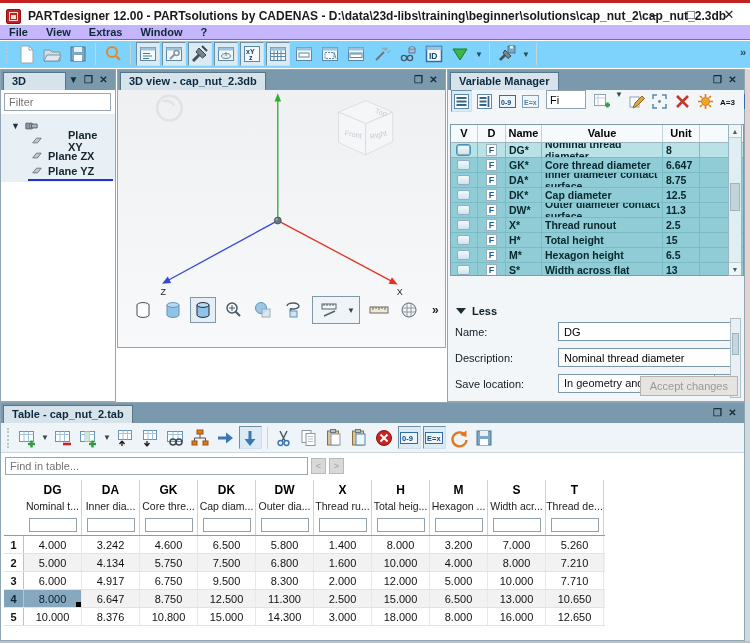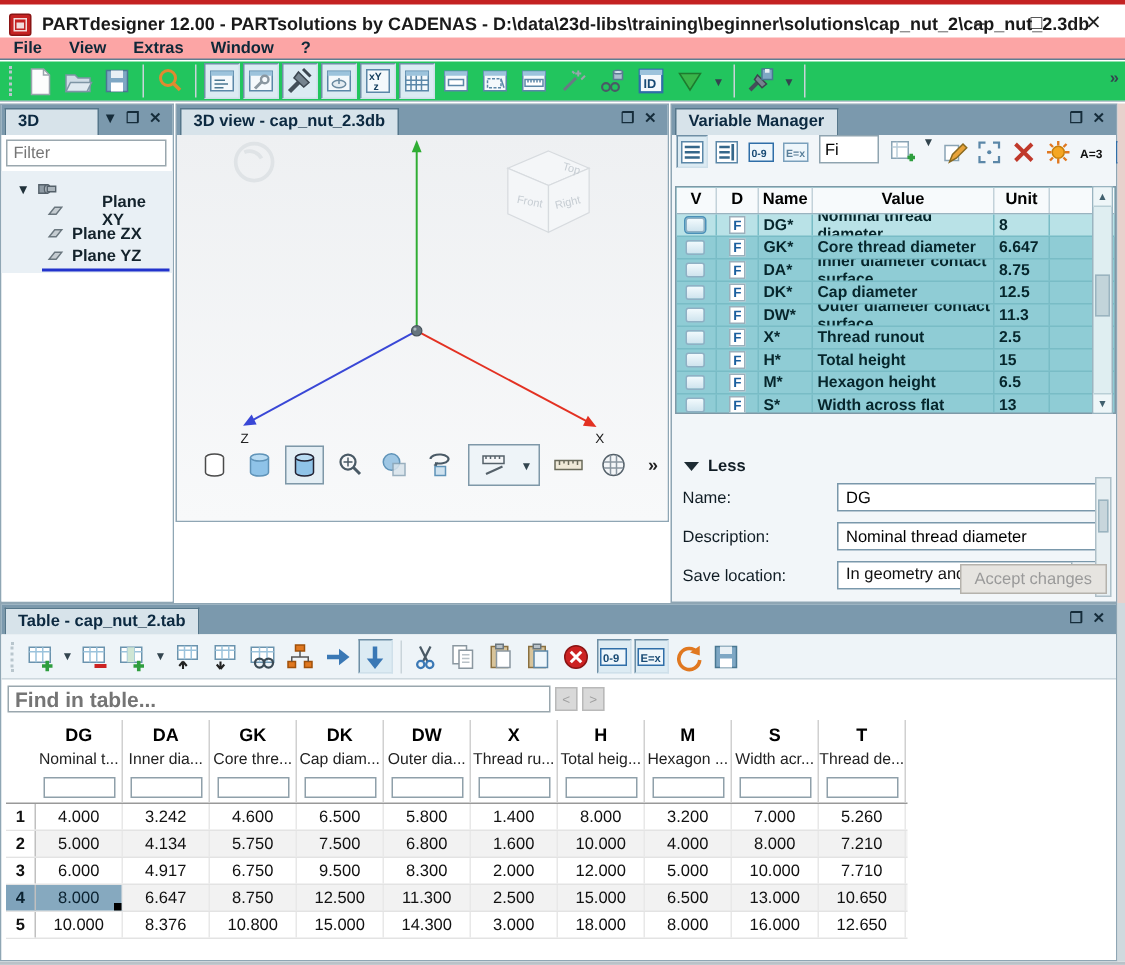--- a/index.html
+++ b/index.html
@@ -12,25 +12,25 @@
     border-top:3px solid #c42222;}
   .appicon{position:absolute;left:6px;top:6px;width:15px;height:15px;background:#c42222;
     border:1px solid #8a1414;border-radius:2px;}
   .appicon:before{content:"";position:absolute;left:2px;top:2px;right:2px;bottom:2px;
     border:1px solid #f2dcdc;}
   .appicon:after{content:"";position:absolute;left:4px;top:5px;width:5px;height:4px;background:#f2dcdc;}
   .title-text{position:absolute;left:28px;top:6px;font-weight:bold;font-size:12px;color:#1a1a1a;white-space:nowrap;}
   .winbtn{position:absolute;top:4px;width:18px;height:16px;text-align:center;line-height:16px;
     font-size:13px;color:#222;cursor:default;}
   
-  .menubar{position:absolute;top:25px;left:0;right:0;height:15px;background:#fca5a5;
+  .menubar{position:absolute;top:25px;left:0;right:0;height:15px;background:#c4b5fd;
     border-bottom:1px solid #5f7d91;display:flex;align-items:center;}
   .menu-item{padding:0 9px;font-size:11px;font-weight:bold;color:#0e2838;line-height:15px;}
   
-  .toolbar{position:absolute;top:41px;left:0;right:0;height:27px;background:#22c55e;
+  .toolbar{position:absolute;top:41px;left:0;right:0;height:27px;background:#7dd3fc;
     border-bottom:1px solid #b8c6ce;display:flex;align-items:center;padding-left:6px;}
   .tb-grip{width:3px;height:20px;border-left:2px dotted #b9c6cd;margin-right:4px;}
   .tbi{width:24px;height:24px;display:inline-flex;align-items:center;justify-content:center;
     margin:0 1px;border:1px solid transparent;}
   .tbi.on{background:#dcebf3;border-color:#6f8fa5 #cfe0ea #cfe0ea #6f8fa5;}
   .tbi svg{width:20px;height:20px;}
   .tb-sep{width:1px;height:22px;border-left:1px solid #c9d4da;margin:0 4px;}
   .dd{font-size:8px;color:#33454f;margin:0 2px;}
   .tb-overflow{position:absolute;right:4px;top:46px;font-size:11px;font-weight:bold;color:#33454f;}
   
@@ -107,22 +107,22 @@
   .accept-btn{position:absolute;right:6px;bottom:5px;height:20px;padding:0 9px;background:#e6e4e0;
     border:1px solid #b5b2ac;color:#9a9a9a;font-family:"Liberation Sans",sans-serif;font-size:11px;}
   .vm-edge{position:absolute;right:0px;top:69px;width:5px;height:333px;background:#e7d2cd;}
   
   #p-table{left:0;top:402px;width:745px;height:239px;}
   #p-table .pbody{background:#fff;}
   .t-toolbar{position:absolute;left:0;top:0;right:0;height:30px;background:#eef4f8;
     border-bottom:1px solid #cdd8de;display:flex;align-items:center;padding-left:6px;}
   .t-toolbar .tbi{width:23px;height:23px;}
   .find-row{position:absolute;left:0;top:31px;right:0;height:24px;display:flex;align-items:center;padding-left:4px;}
-  .find-input{width:362px;height:18px;border:1px solid #9aa7ae;font-family:"Liberation Sans",sans-serif;
-    font-size:14px;padding:0 4px;font-weight:bold;}
+  .find-input{width:303px;height:18px;border:1px solid #9aa7ae;font-family:"Liberation Sans",sans-serif;
+    font-size:11px;padding:0 4px;}
   .find-btn{width:15px;height:16px;margin-left:3px;background:#d9d9d9;border:1px solid #b9b9b9;
     color:#9f9f9f;font-size:9px;text-align:center;line-height:14px;}
   .grid{position:absolute;left:3px;top:57px;width:601px;}
   .g-head{display:flex;border-bottom:1px solid #999;}
   .g-corner{width:20px;}
   .t-col{width:58px;border-right:1px solid #d0d0d0;text-align:center;}
   .t-code{font-weight:bold;font-size:12px;padding-top:3px;height:20px;color:#000;}
   .t-desc{font-size:10.5px;color:#222;height:15px;overflow:hidden;white-space:nowrap;}
   .t-filterbox{height:20px;display:flex;align-items:center;justify-content:center;}
   .t-filter{width:48px;height:14px;border:1px solid #8fa0aa;font-size:10px;padding:0 2px;}

